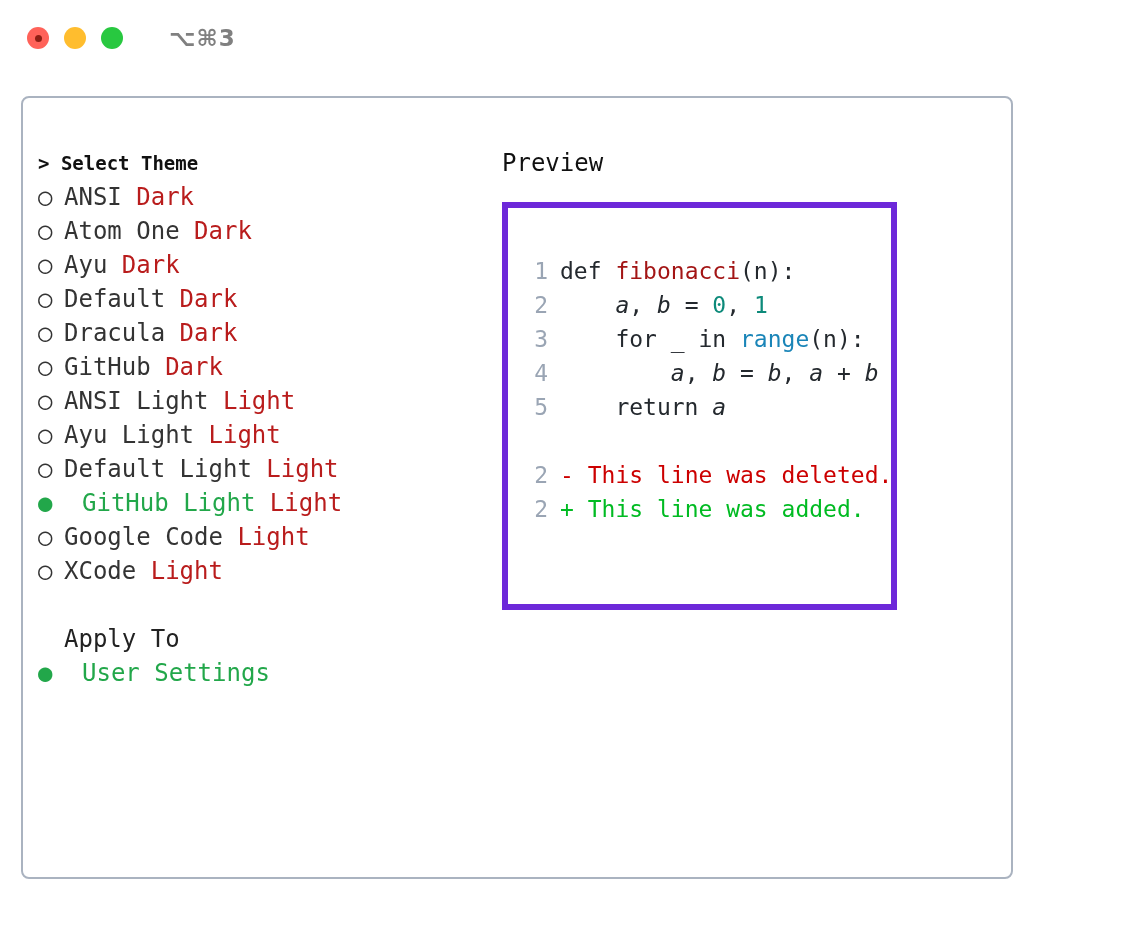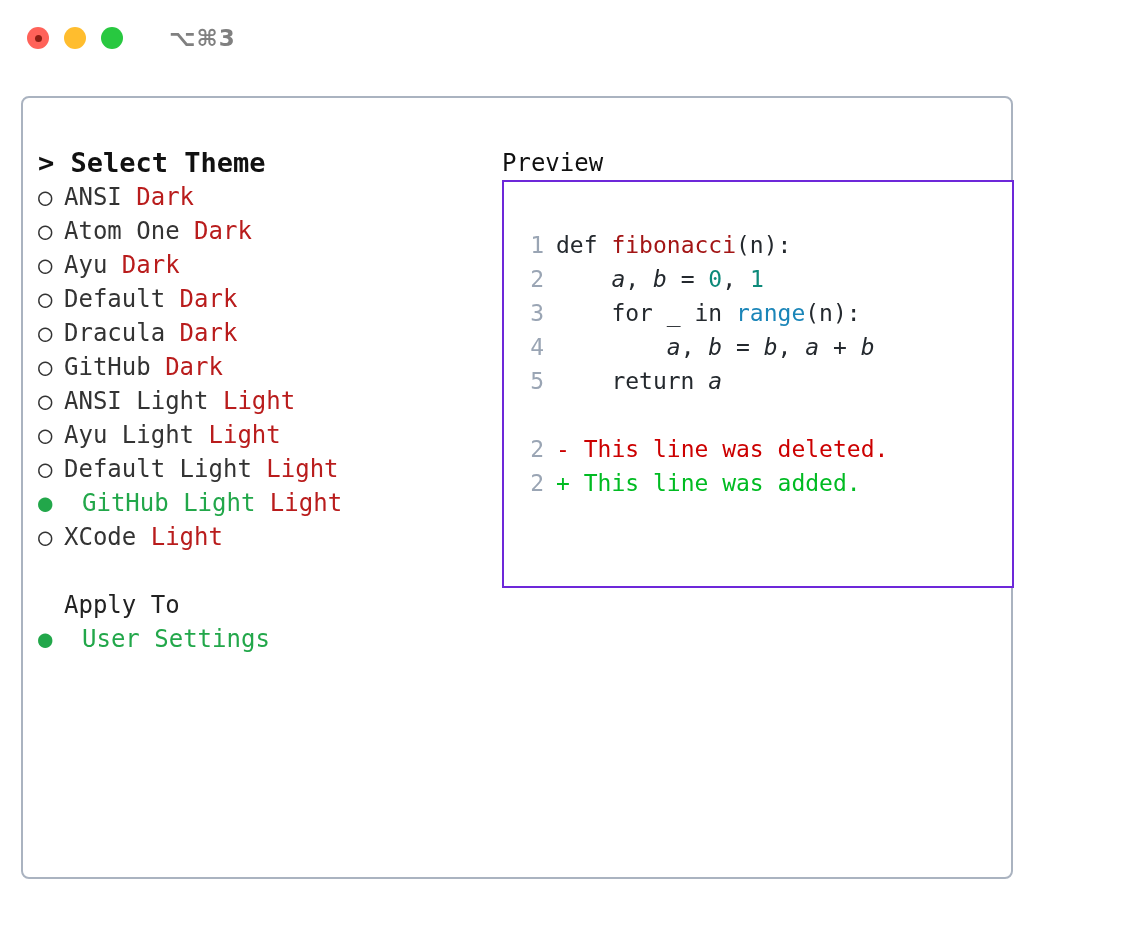--- a/index.html
+++ b/index.html
@@ -89,21 +89,21 @@
 
   
   .col-left {
     position: absolute;
     left: 15px;
     top: 48px;
     width: 450px;
   }
 
   .heading {
-    font-size: 27px;
+    font-size: 19px;
     line-height: 34px;
     color: #111111;
     font-weight: 700;
     white-space: pre;
   }
   .heading .caret { color: #111111; }
 
   .theme-list,
   .apply-list {
     margin: 0;
@@ -156,23 +156,24 @@
     top: 48px;
     width: 490px;
   }
   .preview-title {
     font-size: 24px;
     line-height: 34px;
     color: #111111;
     white-space: pre;
   }
   .preview-box {
-    width: 512px;
+    margin-top: 22px;
+    width: 395px;
     height: 408px;
-    border: 2px solid #6d28d9;
+    border: 6px solid #6d28d9;
     box-sizing: border-box;
     background: #ffffff;
     position: relative;
   }
   .code {
     position: absolute;
     left: 16px;
     top: 46px;
     font-size: 23px;
     line-height: 34px;
@@ -228,20 +229,21 @@
             <li class="opt"><span class="marker">○</span><span class="opt-label">ANSI</span> <span class="opt-tag">Dark</span></li>
             <li class="opt"><span class="marker">○</span><span class="opt-label">Atom One</span> <span class="opt-tag">Dark</span></li>
             <li class="opt"><span class="marker">○</span><span class="opt-label">Ayu</span> <span class="opt-tag">Dark</span></li>
             <li class="opt"><span class="marker">○</span><span class="opt-label">Default</span> <span class="opt-tag">Dark</span></li>
             <li class="opt"><span class="marker">○</span><span class="opt-label">Dracula</span> <span class="opt-tag">Dark</span></li>
             <li class="opt"><span class="marker">○</span><span class="opt-label">GitHub</span> <span class="opt-tag">Dark</span></li>
             <li class="opt"><span class="marker">○</span><span class="opt-label">ANSI Light</span> <span class="opt-tag">Light</span></li>
             <li class="opt"><span class="marker">○</span><span class="opt-label">Ayu Light</span> <span class="opt-tag">Light</span></li>
             <li class="opt"><span class="marker">○</span><span class="opt-label">Default Light</span> <span class="opt-tag">Light</span></li>
             <li class="opt selected"><span class="marker">●</span><span class="opt-label">GitHub Light</span> <span class="opt-tag">Light</span></li>
+            <li class="opt"><span class="marker">○</span><span class="opt-label">Google Code</span> <span class="opt-tag">Light</span></li>
             <li class="opt"><span class="marker">○</span><span class="opt-label">XCode</span> <span class="opt-tag">Light</span></li>
           </ul>
 
         <div class="spacer-lg"></div>
 
         <div class="section-title">Apply To</div>
 
         <ul class="apply-list">
             <li class="opt selected"><span class="marker">●</span><span class="opt-label">User Settings</span></li>
           </ul>

